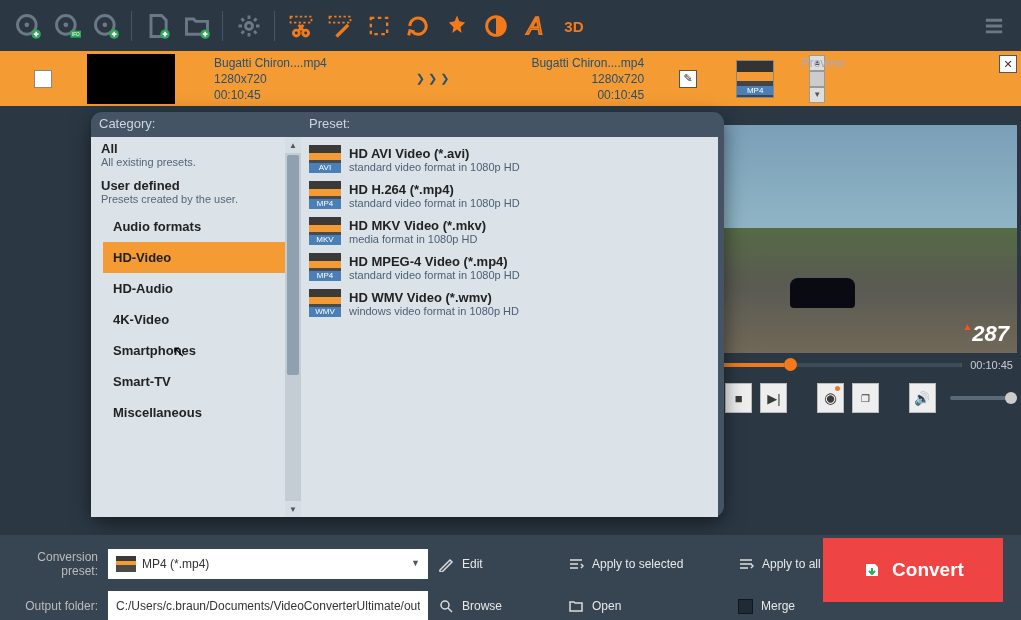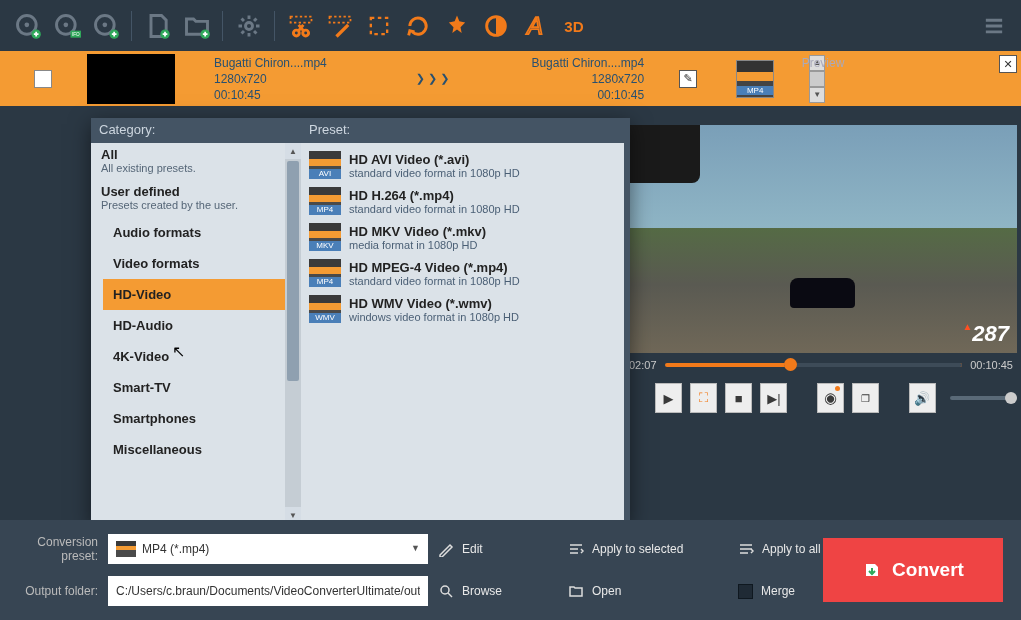--- a/index.html
+++ b/index.html
@@ -33,41 +33,41 @@
 .transport { display:flex; align-items:center; gap:8px; margin-top:6px; padding:0 4px; }
 .time-text { color:#ccc; font-size:11px; }
 .slider { flex:1; height:4px; background:#f27a1a; position:relative; border-radius:2px; }
 .slider-remain { position:absolute; left:40%; right:0; top:0; bottom:0; background:#3d4b58; border-radius:2px; }
 .slider-thumb { position:absolute; left:40%; top:-5px; width:13px; height:13px; background:#f27a1a; border-radius:50%; }
 .controls { display:flex; align-items:center; gap:8px; margin-top:12px; padding-left: 30px; }
 .ctrl-btn { width:30px; height:30px; background:#eee; border:1px solid #bbb; display:flex; align-items:center; justify-content:center; cursor:pointer; color:#3a3a3a; font-size:13px; }
 .ctrl-group-gap { width: 15px; }
 .volume-slider { width:75px; height:4px; background:#5a6a78; margin-left:6px; position:relative; border-radius:2px; }
 .volume-thumb { position:absolute; right:0; top:-4px; width:12px; height:12px; background:#ccc; border-radius:50%; }
-.dropdown-panel { position:absolute; top:118px; left:91px; width:539px; height:405px; background:#445464; display:flex; box-shadow:0 6px 20px rgba(0,0,0,0.5); }
+.dropdown-panel { position:absolute; top:112px; left:91px; width:633px; height:405px; background:#445464; display:flex; box-shadow:0 6px 20px rgba(0,0,0,0.5);border-radius:11px; }
 .dd-col-header { color:#cdd6df; font-size:13px; padding: 4px 8px 6px 8px; }
 .dd-left { width:210px; display:flex; flex-direction:column; }
 .dd-cat-list { flex:1; background:#dbe2e8; overflow:hidden; position:relative; }
 .dd-cat-scroll-track { position:absolute; right:0; top:0; bottom:0; width:16px; background:#c5cdd4; display:flex; flex-direction:column; align-items:center; }
 .dd-cat-scroll-track .arrow{width:16px;height:16px;background:#d5dde5;display:flex;align-items:center;justify-content:center;font-size:8px;color:#555;}
 .dd-cat-scroll-thumb{flex:0 0 220px; width:12px; background:#8fa0b0; border-radius:2px; margin-top:2px;}
 .cat-item { padding: 4px 10px 6px 10px; cursor:pointer; }
 .cat-item .title { font-weight:bold; color:#222; font-size:13px; }
 .cat-item .sub { color:#556677; font-size:11px; }
 .cat-item.sel { background:#f49b33; }
 .cat-item.single-line { padding: 8px 10px; margin-left: 12px; }
 .dd-right { flex:1; display:flex; flex-direction:column; }
 .dd-preset-list { flex:1; background:#dbe2e8; overflow:hidden; padding:4px; margin-right:6px; }
 .preset-item { display:flex; align-items:center; gap:8px; padding:4px; cursor:pointer; }
 .preset-thumb { width:32px; height:28px; background: linear-gradient(to bottom,#3a3a3a 0%,#3a3a3a 30%,#f49b33 30%,#f49b33 55%,#4a4a4a 55%); position:relative; flex-shrink:0; }
 .preset-thumb-label { position:absolute; bottom:0; left:0; right:0; text-align:center; font-size:8px; background:#4a7fb8; color:#fff; line-height:10px; }
 .preset-text .title { font-weight:bold; color:#222; font-size:13px; }
 .preset-text .sub { color:#4a5f75; font-size:11px; }
 .cursor-pointer { position:absolute; top:342px; left:172px; font-size:16px; color:#000; pointer-events:none; z-index:100; }
-.bottom-bar { position:absolute; bottom:0; left:0; right:0; height:100px; background:#374553; padding: 12px 18px; display:grid; grid-template-columns: 80px 320px 120px 160px 140px 1fr; grid-template-rows: 34px 34px; gap:8px 10px; align-items:center; }
+.bottom-bar { position:absolute; bottom:0; left:0; right:0; height:85px; background:#374553; padding: 12px 18px; display:grid; grid-template-columns: 80px 320px 120px 160px 140px 1fr; grid-template-rows: 34px 34px; gap:8px 10px; align-items:center; }
 .bb-label { color:#bbb; font-size:12px; text-align:right; }
 .bb-input { height:30px; background:#fff; color:#333; display:flex; align-items:center; padding:0 8px; font-size:12px; cursor:pointer; border:none; width:100%; }
 .bb-dropdown { position:relative; }
 .bb-dropdown::after { content:"▼"; position:absolute; right:8px; top:9px; font-size:9px; color:#555; }
 .bb-preset-thumb { width:20px; height:16px; background:linear-gradient(to bottom,#3a3a3a 0%,#3a3a3a 30%,#f49b33 30%,#f49b33 55%,#4a4a4a 55%); margin-right:6px; flex-shrink:0; }
 .bb-link { color:#e8e8e8; font-size:12px; display:flex; align-items:center; gap:8px; cursor:pointer; }
 .bb-checkbox { width:15px; height:15px; background:#1f2a35; border:1px solid #0f1820; }
 .convert-btn { position:absolute; right:18px; bottom:18px; width:180px; height:64px; background:#ef4444; display:flex; align-items:center; justify-content:center; gap:10px; cursor:pointer; font-size:19px; font-weight:bold; color:#fff; }
 .separator-orange{fill:none;stroke:#f27a1a;stroke-width:2.5;}
 .separator-grey{fill:none;stroke:#6b7885;stroke-width:2.5;}
@@ -241,37 +241,34 @@
           <div class="title">All</div>
           <div class="sub">All existing presets.</div>
         </div>
         <div class="cat-item">
           <div class="title">User defined</div>
           <div class="sub">Presets created by the user.</div>
         </div>
         <div class="cat-item single-line">
           <div class="title">Audio formats</div>
         </div>
-        <div class="cat-item single-line">
-          <div class="title">Video formats</div>
-        </div>
         <div class="cat-item sel single-line">
           <div class="title">HD-Video</div>
         </div>
         <div class="cat-item single-line">
           <div class="title">HD-Audio</div>
         </div>
         <div class="cat-item single-line">
           <div class="title">4K-Video</div>
         </div>
         <div class="cat-item single-line">
+          <div class="title">Smartphones</div>
+        </div>
+        <div class="cat-item single-line">
           <div class="title">Smart-TV</div>
-        </div>
-        <div class="cat-item single-line">
-          <div class="title">Smartphones</div>
         </div>
         <div class="cat-item single-line">
           <div class="title">Miscellaneous</div>
         </div>
         <div class="dd-cat-scroll-track">
         <div class="arrow">▲</div>
         <div class="dd-cat-scroll-thumb"></div>
         <div style="flex:1"></div>
         <div class="arrow">▼</div>
       </div>

